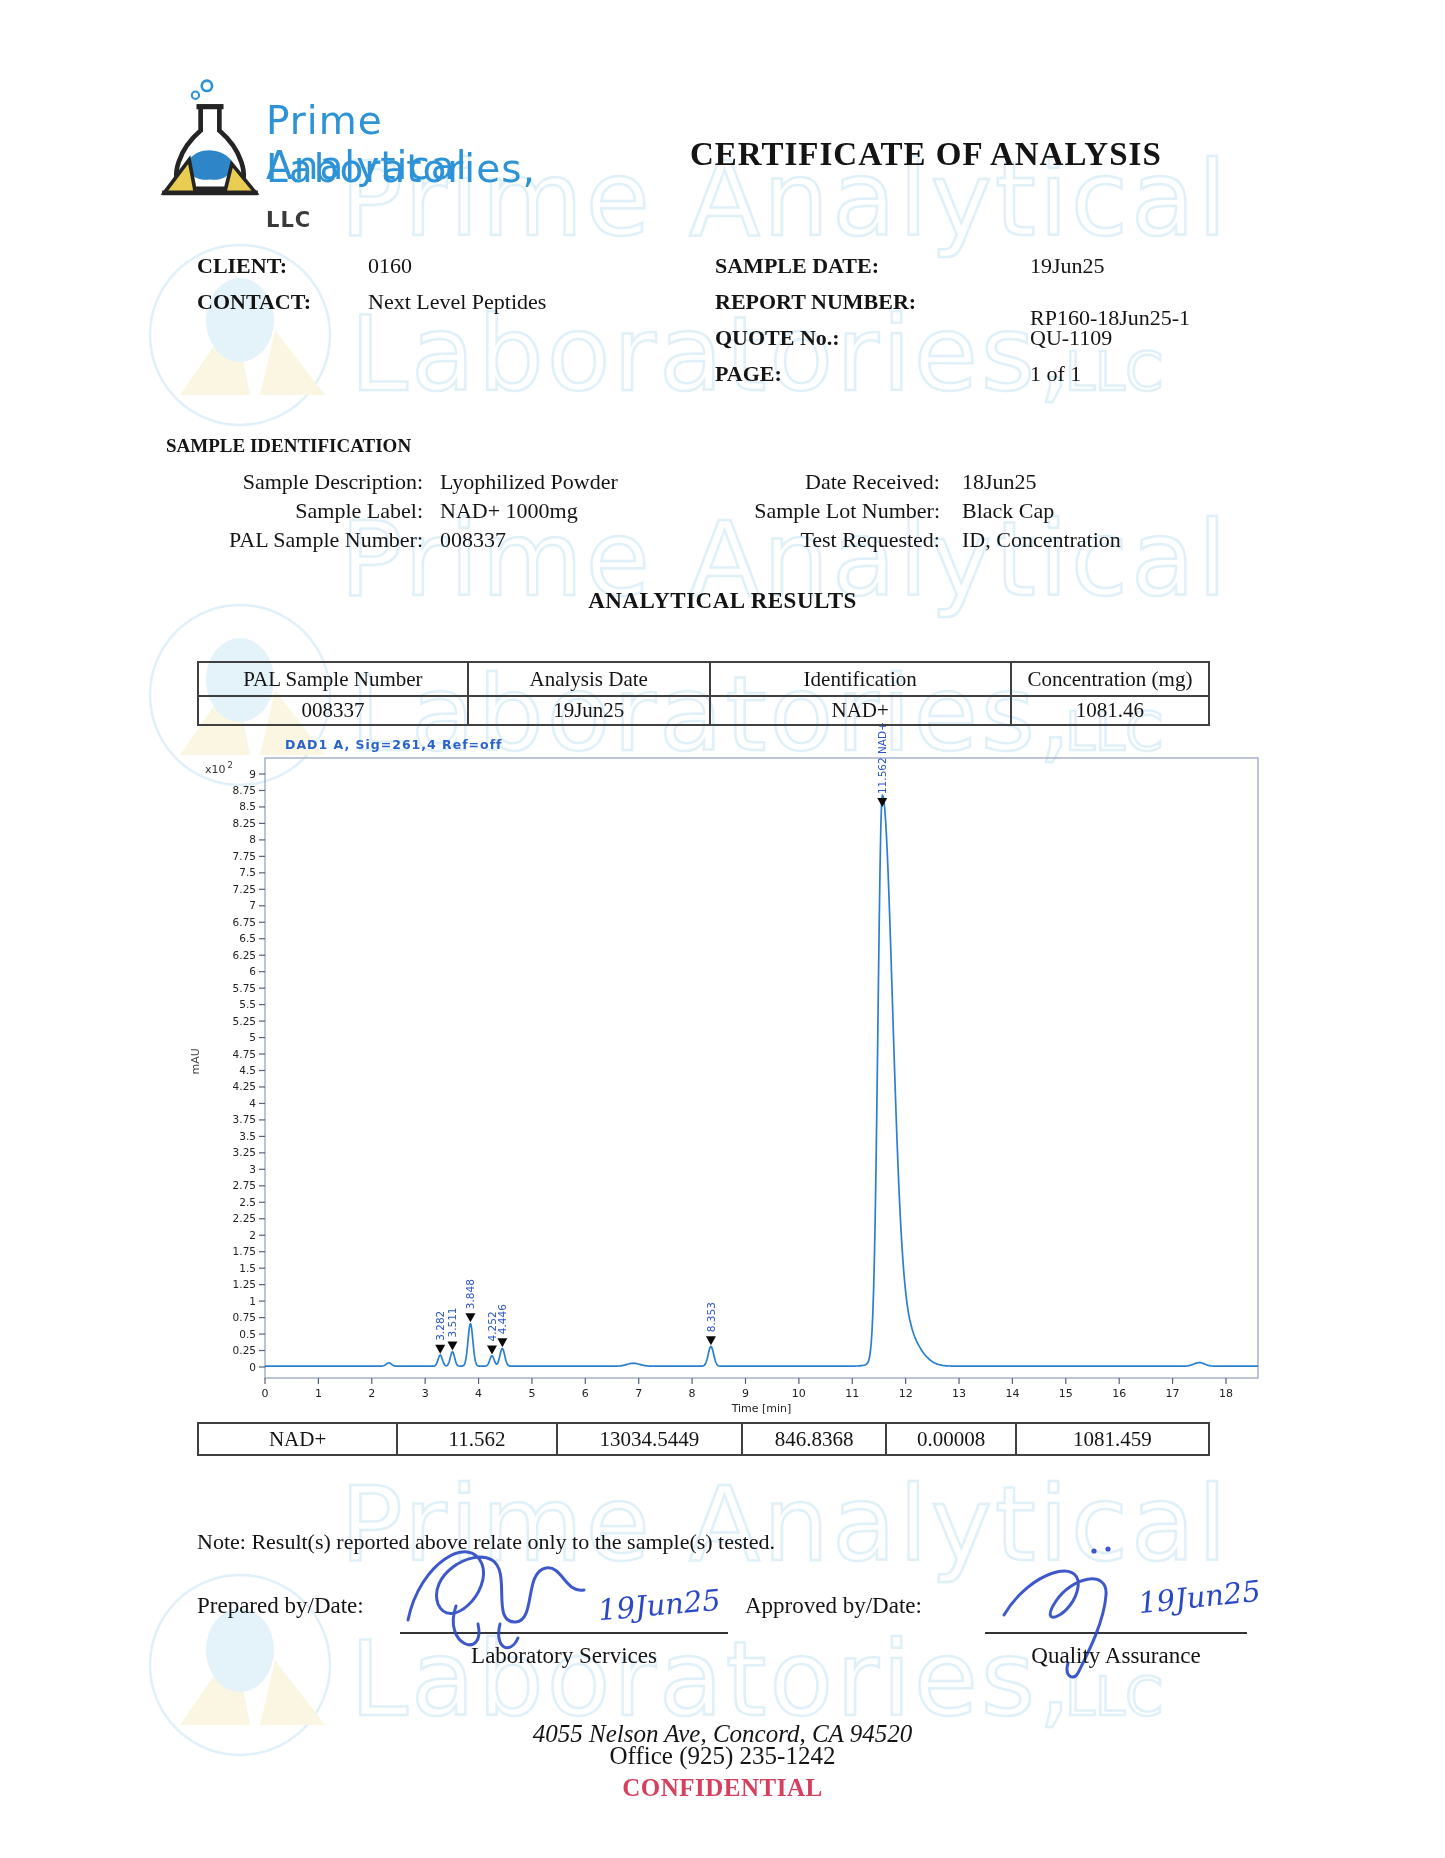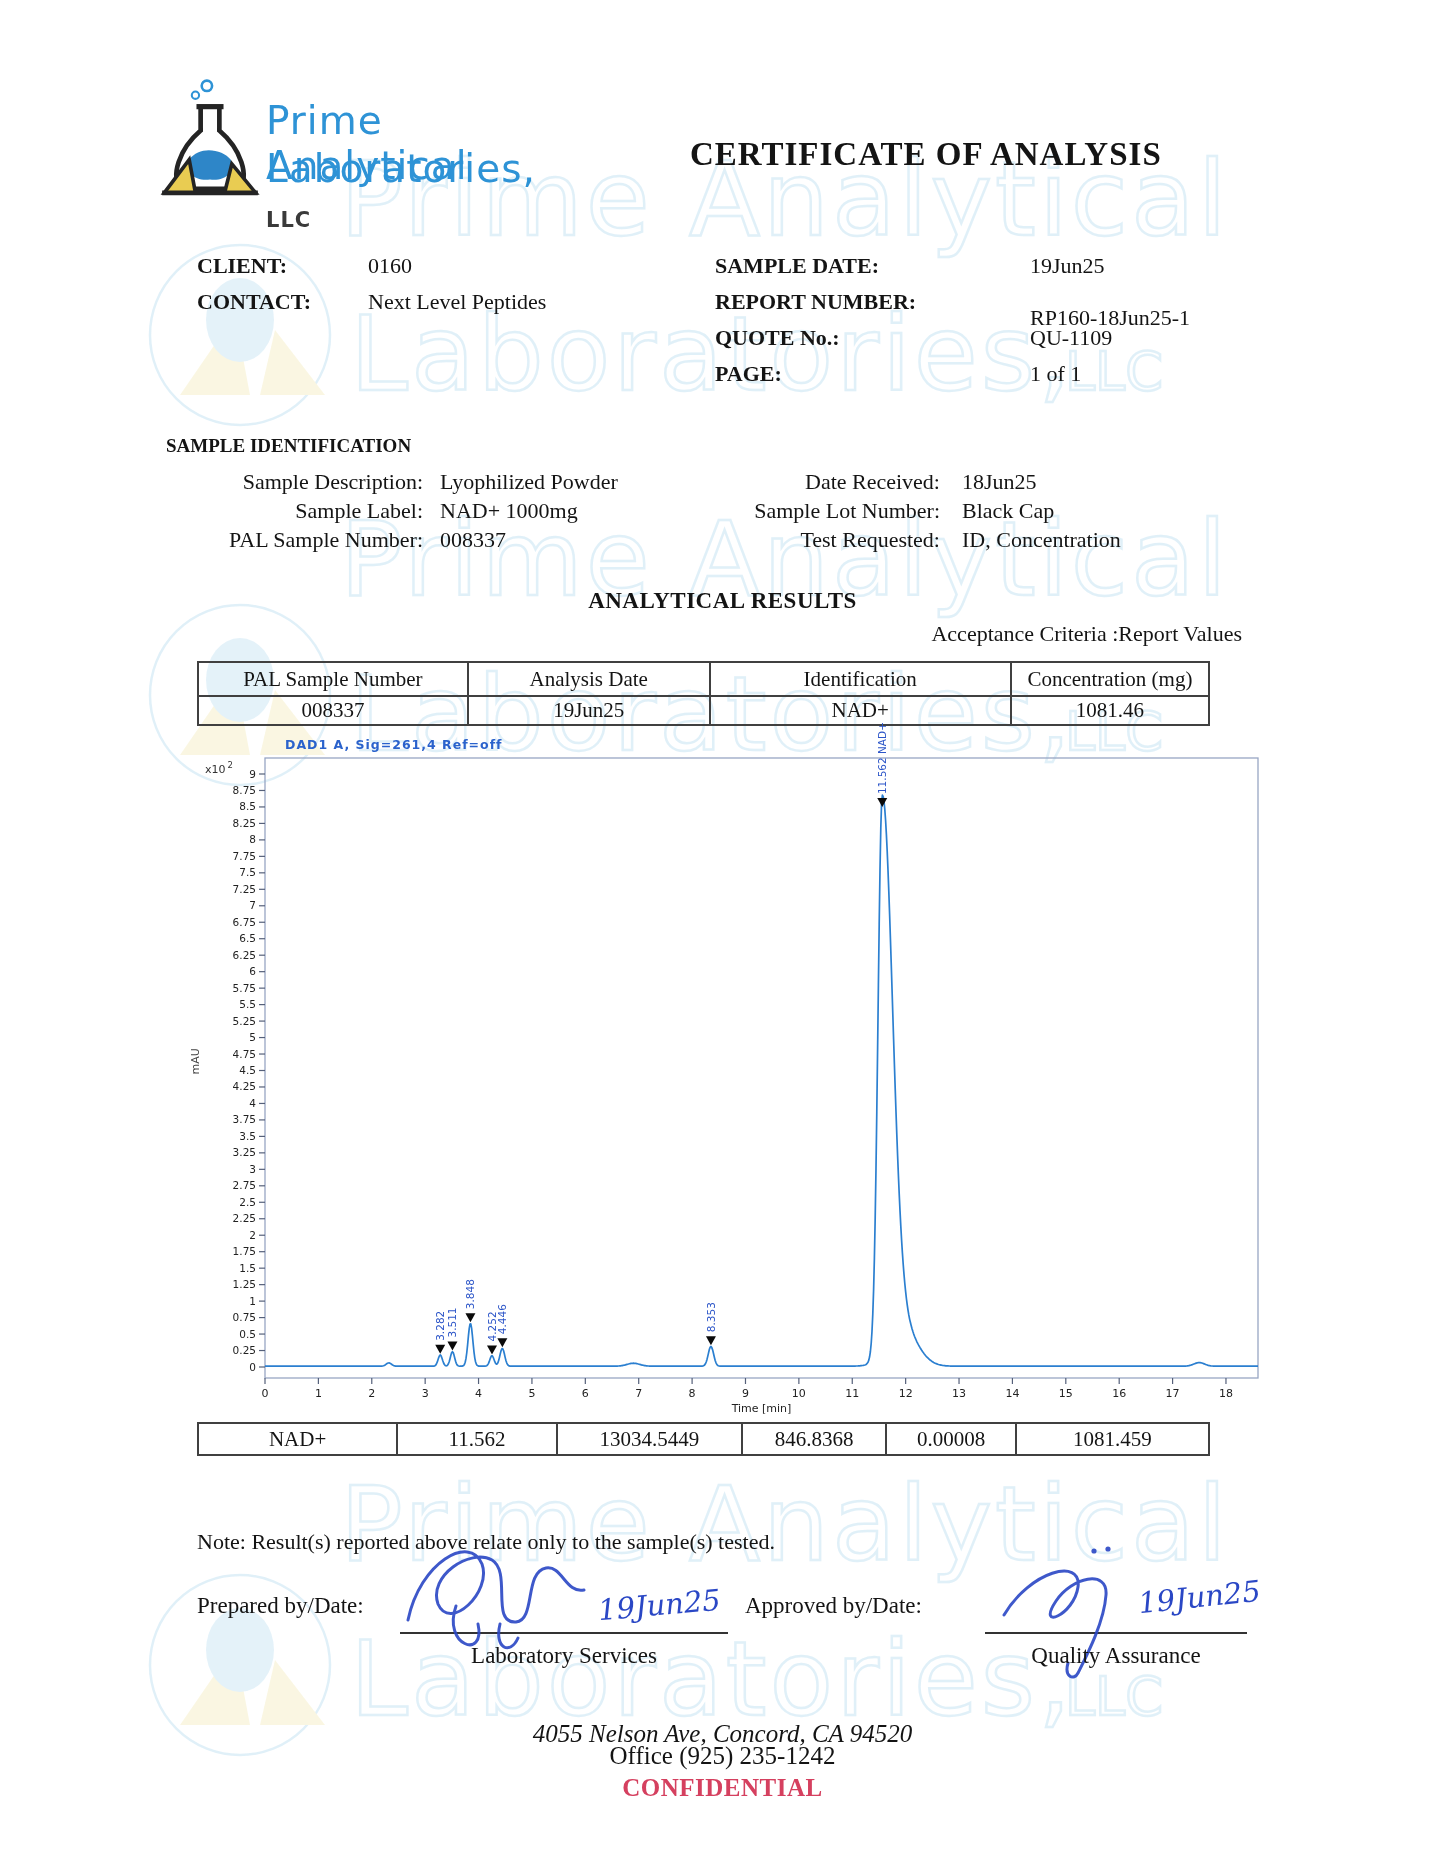--- a/index.html
+++ b/index.html
@@ -99,21 +99,20 @@
   <div class="abs serif22" style="left:440px;top:526px;">008337</div>
 
   <div class="abs serif22" style="left:685px;top:468px;width:255px;text-align:right;">Date Received:</div>
   <div class="abs serif22" style="left:962px;top:468px;">18Jun25</div>
   <div class="abs serif22" style="left:685px;top:497px;width:255px;text-align:right;">Sample Lot Number:</div>
   <div class="abs serif22" style="left:962px;top:497px;">Black Cap</div>
   <div class="abs serif22" style="left:685px;top:526px;width:255px;text-align:right;">Test Requested:</div>
   <div class="abs serif22" style="left:962px;top:526px;">ID, Concentration</div>
 
   <div class="abs lbl" style="left:0;top:588px;width:1445px;text-align:center;font-size:23px;letter-spacing:.5px;">ANALYTICAL RESULTS</div>
-  <div class="abs serif22" style="left:850px;top:620px;width:392px;text-align:right;">Acceptance Criteria :Report Values</div>
 
   <div class="abs" style="left:197px;top:661px;width:1013px;">
     <table>
       <colgroup>
           <col style="width:26.7%">
           <col style="width:23.9%">
           <col style="width:29.8%">
           <col style="width:19.6%">
         </colgroup>
       <tbody>

